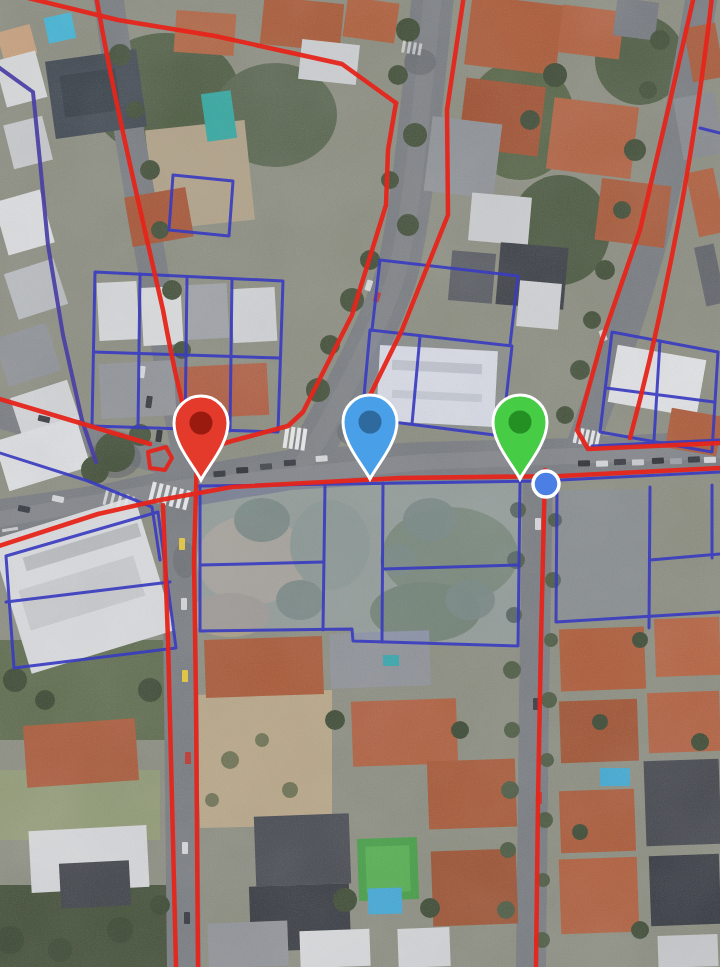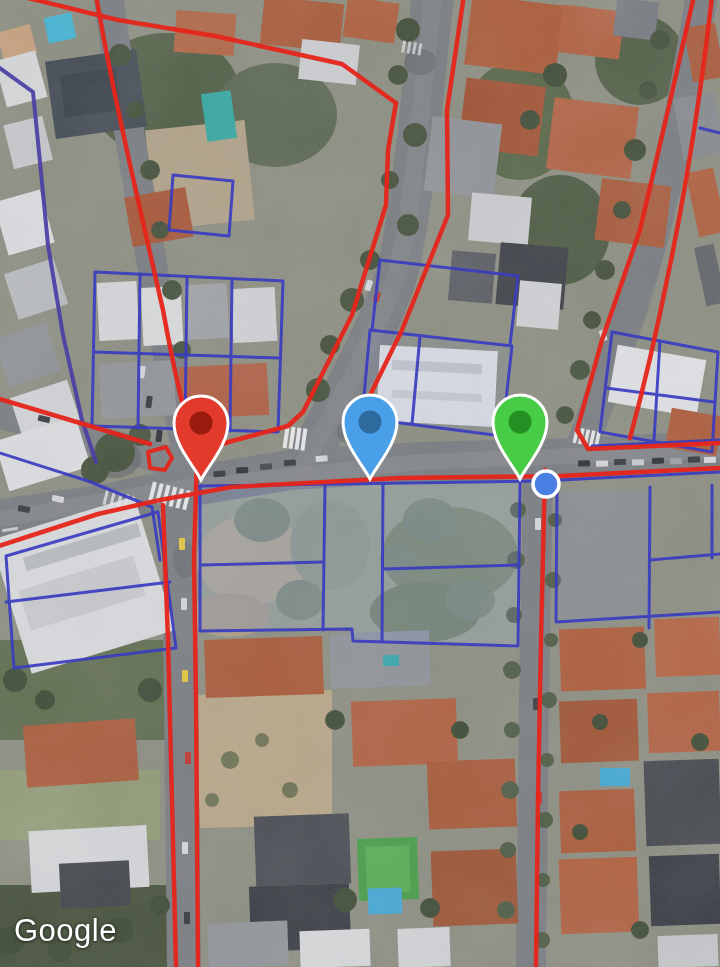--- a/index.html
+++ b/index.html
@@ -387,14 +387,13 @@
         <g transform="translate(520,423)">
           <path d="M0,56 C-7,42 -27,21 -27,-1 A27,27 0 1 1 27,-1 C27,21 7,42 0,56 Z" fill="#46cc45" stroke="#ffffff" stroke-width="3"></path>
           <circle cy="-1" r="11.5" fill="#1f851f" fill-opacity="0.85"></circle>
         </g>
         <g transform="translate(546,484)">
           <circle r="13" fill="#4b7fe3" stroke="#ffffff" stroke-width="3.5"></circle>
         </g>
       </g>
 </svg>
 
-<div class="watermark">Google</div>
 </div>
 
 </body></html>

